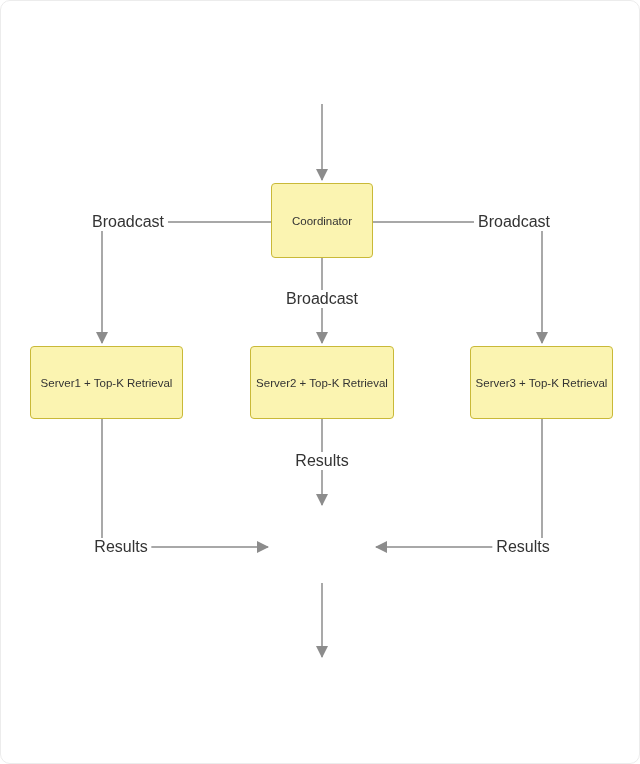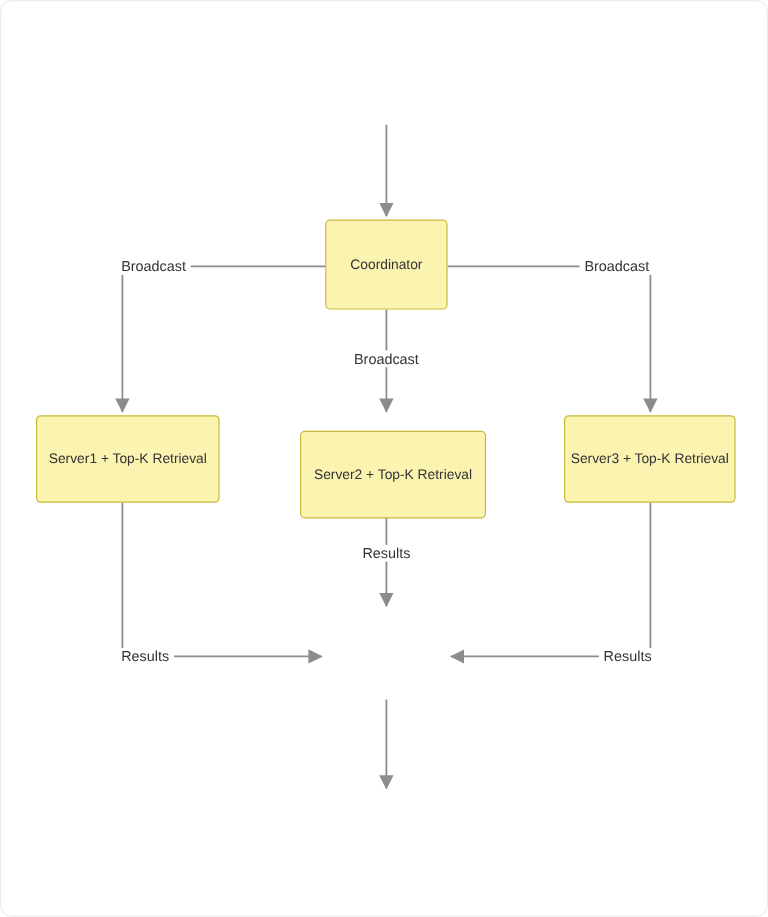--- a/index.html
+++ b/index.html
@@ -53,21 +53,21 @@
   }
   .node.green {
     background: var(--green-fill, #a5e6b9);
     border: 2px solid var(--green-border, #2e7d4f);
   }
   .edge-label {
     position: absolute;
     transform: translate(-50%, -50%);
     background: var(--bg, #ffffff);
     padding: 0 4px;
-    font-size: 12px;
+    font-size: 16px;
     color: var(--text, #333333);
     white-space: nowrap;
     z-index: 3;
   }
 </style>
 </head>
 <body>
 
 <div class="frame">
   <svg id="edges-svg" viewBox="0 0 640 764">
@@ -90,19 +90,19 @@
     <div class="edge-label" style="left: 513px; top: 221px;">Broadcast</div>
     <div class="edge-label" style="left: 120px; top: 546px;">Results</div>
     <div class="edge-label" style="left: 321px; top: 460px;">Results</div>
     <div class="edge-label" style="left: 522px; top: 546px;">Results</div>
     <div class="node rect yellow" style="left: 270px; top: 182px; width: 102px; height: 75px;">
       <span>Coordinator</span>
     </div>
     <div class="node rect yellow" style="left: 29px; top: 345px; width: 153px; height: 73px;">
       <span>Server1 + Top-K Retrieval</span>
     </div>
-    <div class="node rect yellow" style="left: 249px; top: 345px; width: 155px; height: 73px; margin-top: 13px;">
+    <div class="node rect yellow" style="left: 249px; top: 345px; width: 144px; height: 73px;">
       <span>Server2 + Top-K Retrieval</span>
     </div>
     <div class="node rect yellow" style="left: 469px; top: 345px; width: 143px; height: 73px;">
       <span>Server3 + Top-K Retrieval</span>
     </div>
   </div>
 
 </body></html>

